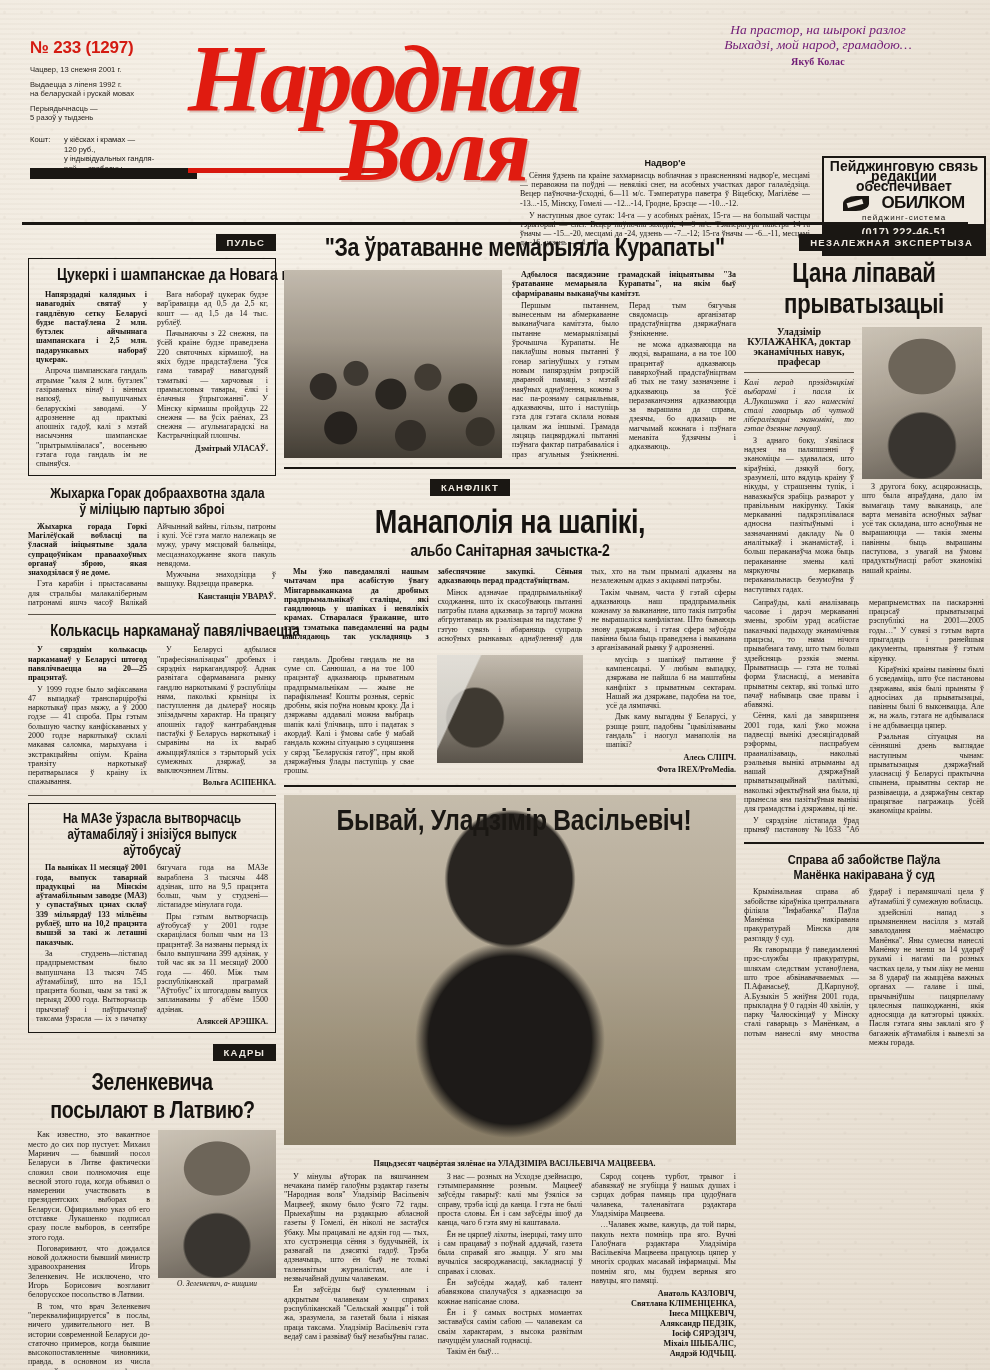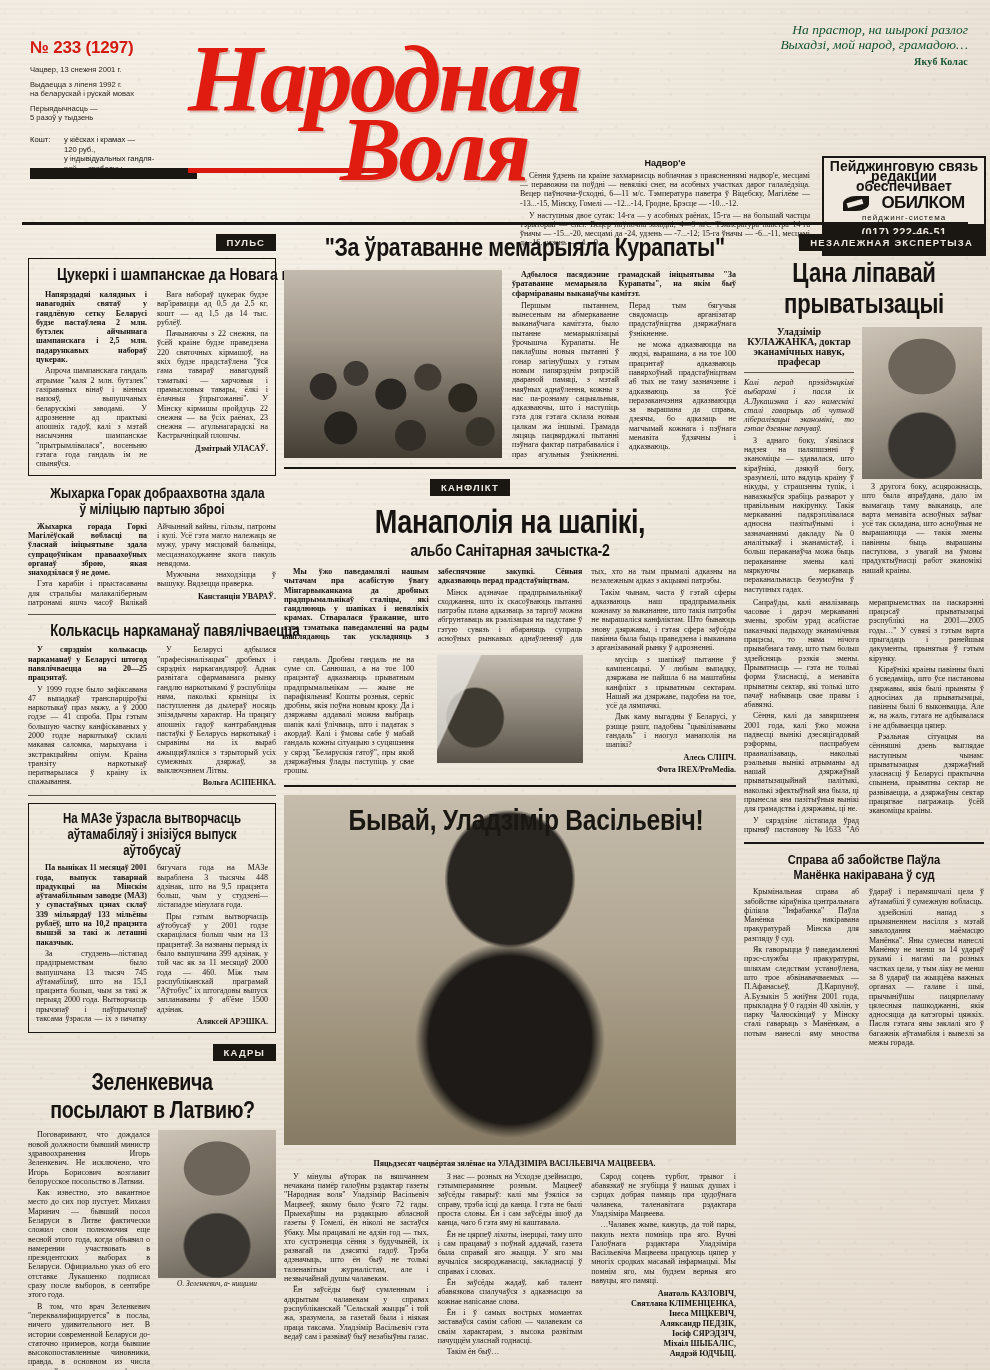--- a/index.html
+++ b/index.html
@@ -20,22 +20,22 @@
   .noise{position:absolute;inset:0;pointer-events:none;
     background-image:
       radial-gradient(circle at 12% 30%, rgba(120,100,80,.05) 0 1px, transparent 2px),
       radial-gradient(circle at 62% 70%, rgba(120,100,80,.05) 0 1px, transparent 2px),
       radial-gradient(circle at 85% 20%, rgba(120,100,80,.045) 0 1px, transparent 2px);
     background-size:37px 41px, 53px 47px, 61px 59px;}
   .page{position:absolute;inset:0;}
 
   
   .masthead{position:absolute;left:0;top:0;width:990px;height:225px;}
-  .epigraph{position:absolute;right:22px;top:22px;width:300px;text-align:right;
-    font-family:"Liberation Serif",serif;font-style:italic;font-size:13.5px;line-height:15px;color:#14532d;}
+  .epigraph{position:absolute;right:22px;top:22px;width:300px;text-align:center;
+    font-family:"Liberation Serif",serif;font-style:italic;font-size:13.5px;line-height:15px;color:#701a75;}
   .epigraph .author{display:block;font-style:normal;font-weight:bold;font-size:10px;margin-top:2px;letter-spacing:.2px;}
 
   .issuebox{position:absolute;left:30px;top:38px;width:165px;}
   .issue-no{font-family:"Liberation Sans",sans-serif;font-weight:bold;font-size:17px;color:#d41b12;letter-spacing:-.2px;}
   .issue-meta{font-family:"Liberation Sans",sans-serif;font-size:7.6px;line-height:9.6px;color:#2a2520;margin-top:7px;}
   .issue-meta p{margin:0 0 5px 0;}
   .price-row{display:flex;gap:6px;margin-top:12px;font-family:"Liberation Sans",sans-serif;font-size:7.6px;line-height:9.6px;}
   .price-row .k{width:28px;flex:none;}
   .blackbar{position:absolute;left:30px;top:168px;width:167px;height:11px;background:#1a1713;}
 
@@ -258,22 +258,22 @@
     </div>
 
     <div class="kicker-wrap"><span class="kicker">КАДРЫ</span></div>
 
     <div>
       <div class="hl-cond" style="font-size:24px;letter-spacing:-.5px;">Зеленкевича</div>
       <div class="hl-cond" style="font-size:24px;letter-spacing:-.5px;margin-bottom:6px;">посылают в Латвию?</div>
 
       <div style="display:flex;gap:8px;">
         <div class="body-txt" style="width:122px;">
+          <p>Как известно, это вакантное место до сих пор пустует. Михаил Маринич — бывший посол Беларуси в Литве фактически сложил свои полномочия еще весной этого года, когда объявил о намерении участвовать в президентских выборах в Беларуси. Официально указ об его отставке Лукашенко подписал сразу после выборов, в сентябре этого года.</p>
           <p>Поговаривают, что дождался новой должности бывший министр здравоохранения Игорь Зеленкевич. Не исключено, что Игорь Борисович возглавит белорусское посольство в Латвии.</p>
-          <p>Как известно, это вакантное место до сих пор пустует. Михаил Маринич — бывший посол Беларуси в Литве фактически сложил свои полномочия еще весной этого года, когда объявил о намерении участвовать в президентских выборах в Беларуси. Официально указ об его отставке Лукашенко подписал сразу после выборов, в сентябре этого года.</p>
           <p>В том, что врач Зеленкевич "переквалифицируется" в послы, ничего удивительного нет. В истории современной Беларуси до-статочно примеров, когда бывшие высокопоставленные чиновники, правда, в основном из числа деятелей идеологического фронта, меняли насиженные кресла в КГБ и Администрации президента на дипломатические. Вспомним хотя бы бывшего пресс-секретаря Владимира Гаркуна, бывшего руководителя БТ Григория Кисиля, бывшего главу МИДа Ивана Антановича.</p>
         </div>
         <div style="width:118px;">
           <div class="photo portrait" style="width:118px;height:148px;"></div>
           <div class="caption">О. Зеленкевич, а- нищими</div>
         </div>
       </div>
 
     </div>
 
@@ -325,21 +325,21 @@
         <p>Дык каму выгадны ў Беларусі, у рэшце рэшт, падобны "цывілізаваны гандаль" і наогул манаполія на шапікі?</p>
         <div class="sig">Алесь СЛІПЧ.</div>
         <div class="sig">Фота IREX/ProMedia.</div>
       </div>
     </div>
 
     <div class="hr-thick"></div>
 
     <div style="position:relative;">
       <div class="photo field" style="width:452px;height:350px;"></div>
-      <div style="position:absolute;left:16px;top:8px;width:452px;">
+      <div style="position:absolute;left:4px;top:8px;width:452px;">
         <div class="hl-cond" style="font-size:30px;letter-spacing:-.3px;color:#1a1713;">Бывай, Уладзімір Васільевіч!</div>
       </div>
     </div>
 
     <div class="body-txt" style="margin-top:14px;">
       <p class="lead" style="text-align:center;">Пяцьдзесят чацвёртая зялёнае на УЛАДЗІМІРА ВАСІЛЬЕВІЧА МАЦВЕЕВА.</p>
     </div>
 
     <div class="body-txt three" style="margin-top:3px;">
       <p>У мінулы аўторак па вяшчаннем нечакана памёр галоўны рэдактар газеты "Народная воля" Уладзімір Васільевіч Мацвееў, якому было ўсяго 72 гады. Прыехаўшы на рэдакцыю абласной газеты ў Гомелі, ён ніколі не застаўся ўбаку. Мы працавалі не адзін год — тых, хто сустрэнецца сёння з будучынёй, іх развагай па дзясяткі гадоў. Трэба адзначыць, што ён быў не толькі таленавітым журналістам, але і незвычайнай душы чалавекам.</p>

